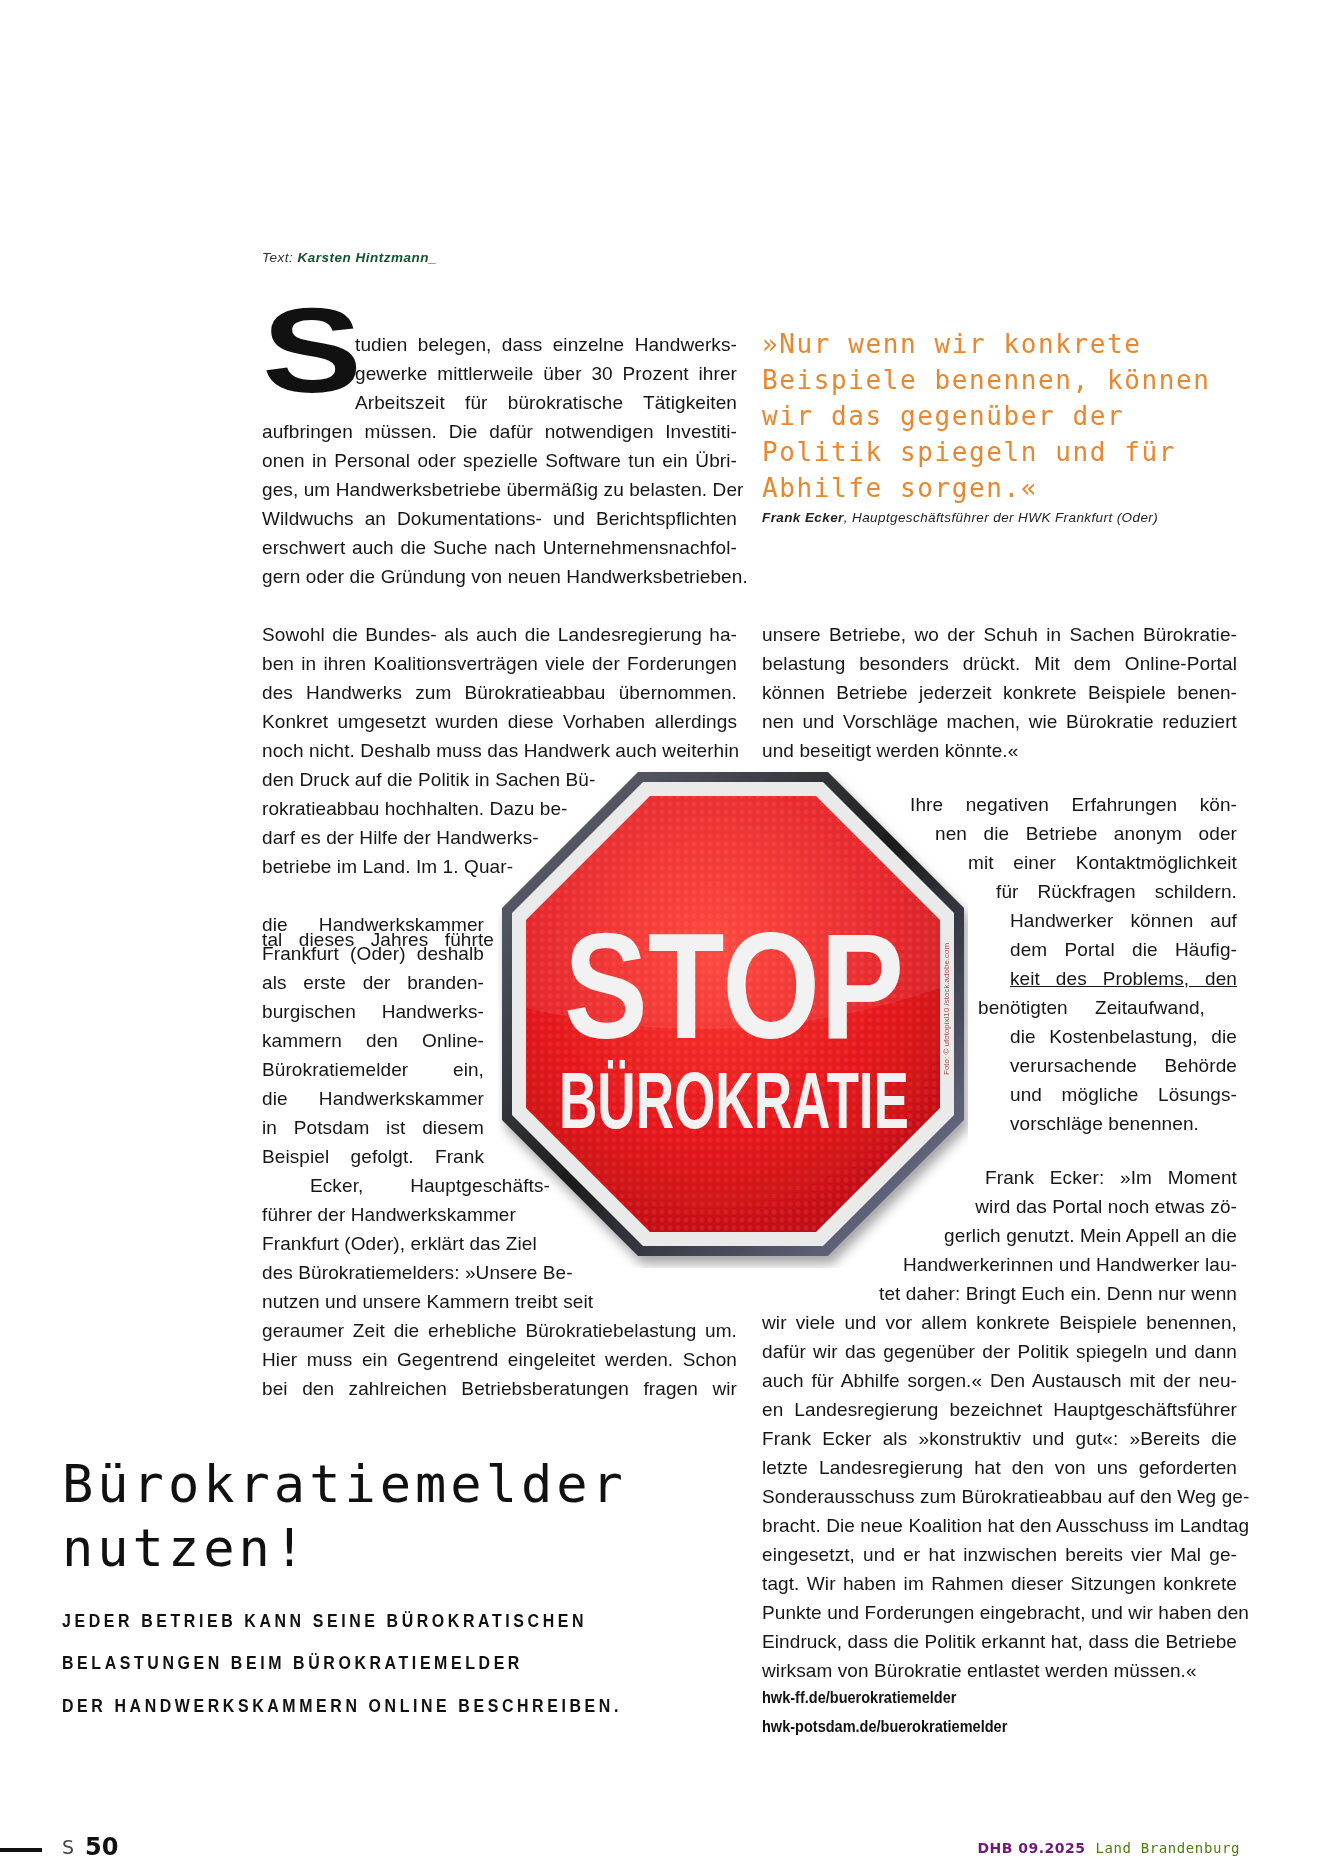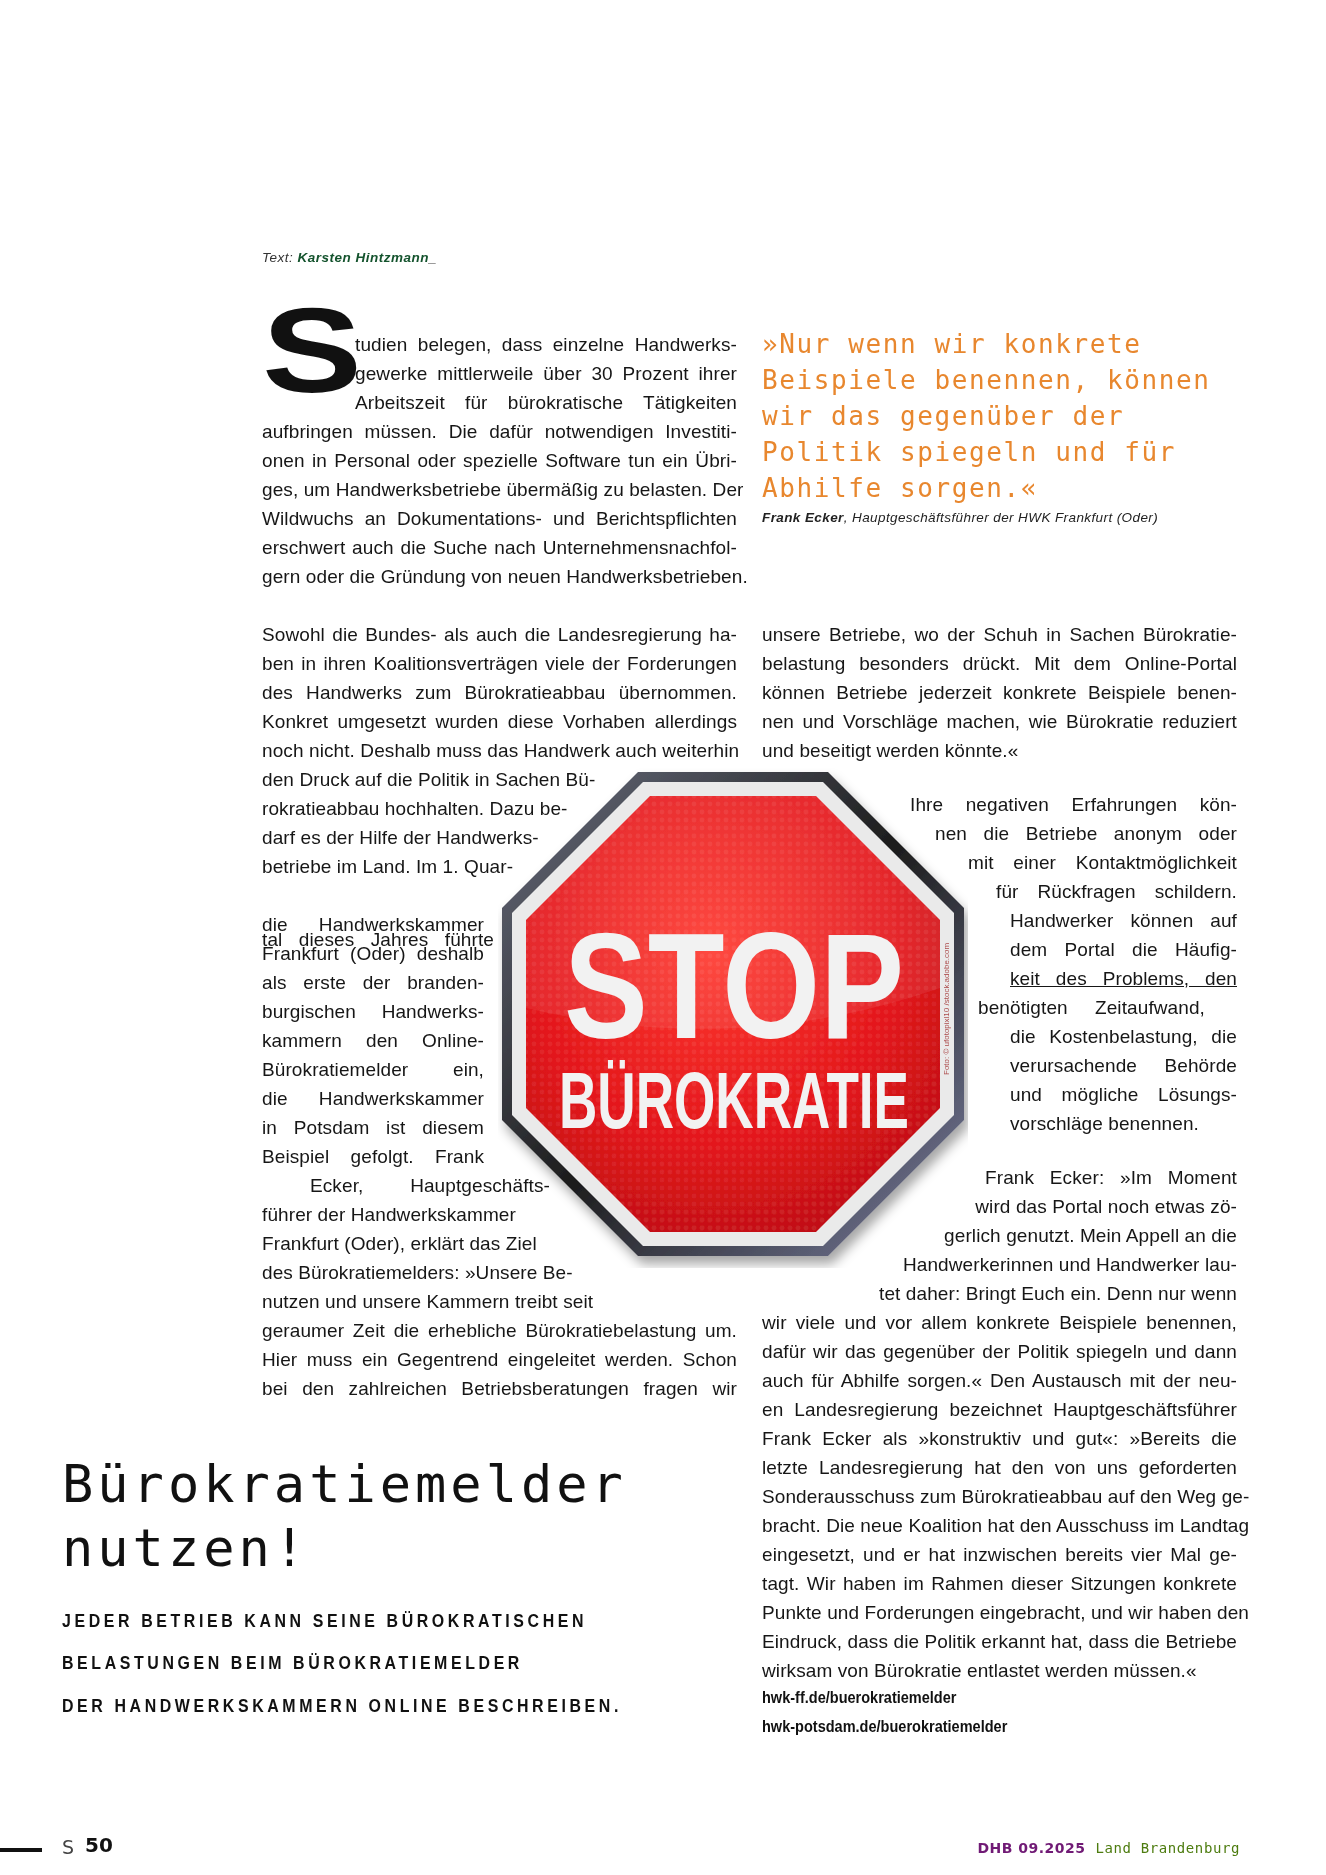--- a/index.html
+++ b/index.html
@@ -12,21 +12,21 @@
   .rl{text-align:right;}
   .dropcap{position:absolute;left:262px;top:302px;width:70px;height:96px;font-family:"Liberation Sans",sans-serif;font-weight:900;font-size:120px;line-height:96px;color:#111;transform:scaleX(1.25);transform-origin:left top;}
   .quote{position:absolute;left:762px;font-family:"DejaVu Sans Mono",monospace;font-size:26px;line-height:36px;color:#e8872e;letter-spacing:1.6px;white-space:nowrap;}
   .quote-attr{position:absolute;left:762px;top:510px;font-size:13.5px;font-style:italic;color:#222;letter-spacing:0.4px;white-space:nowrap;}
   .quote-attr b{font-weight:bold;}
   .headline{position:absolute;left:62px;font-family:"DejaVu Sans Mono",monospace;font-size:52px;line-height:64px;color:#111;letter-spacing:4px;white-space:nowrap;}
   .sub{position:absolute;left:62px;font-family:"Liberation Sans",sans-serif;font-size:18.5px;letter-spacing:4.2px;color:#111;white-space:nowrap;font-weight:bold;transform:scaleX(0.86);transform-origin:left top;}
   .link{position:absolute;left:762px;font-size:16.5px;font-weight:bold;color:#111;white-space:nowrap;transform:scaleX(0.88);transform-origin:left top;}
   .footer-rule{position:absolute;left:0;top:1848px;width:42px;height:4px;background:#111;}
   .footer-s{position:absolute;left:62px;top:1836px;font-family:"DejaVu Sans",sans-serif;font-size:19px;color:#444;}
-  .footer-pg{position:absolute;left:85px;top:1833px;font-family:"DejaVu Sans",sans-serif;font-size:20px;font-weight:bold;color:#111;}
+  .footer-pg{position:absolute;left:85px;top:1833px;font-family:"DejaVu Sans",sans-serif;font-size:24px;font-weight:bold;color:#111;}
   .footer-right{position:absolute;right:86px;top:1840px;font-size:14px;white-space:nowrap;}
   .footer-right b{font-family:"DejaVu Sans",sans-serif;font-weight:bold;color:#701a75;letter-spacing:0.5px;}
   .footer-right span.reg{font-family:"DejaVu Sans Mono",monospace;color:#4d7c0f;margin-left:10px;letter-spacing:0.6px;}
   .sign{position:absolute;left:498px;top:768px;width:470px;height:500px;}
   .credit{position:absolute;left:942px;top:1075px;transform:rotate(-90deg);transform-origin:left top;font-size:8px;color:#9a1d1d;white-space:nowrap;opacity:0.8;}
 </style>
 </head>
 <body>
 
 <div class="abs byline"><span>Text: </span><b>Karsten Hintzmann</b><span>_</span></div>

